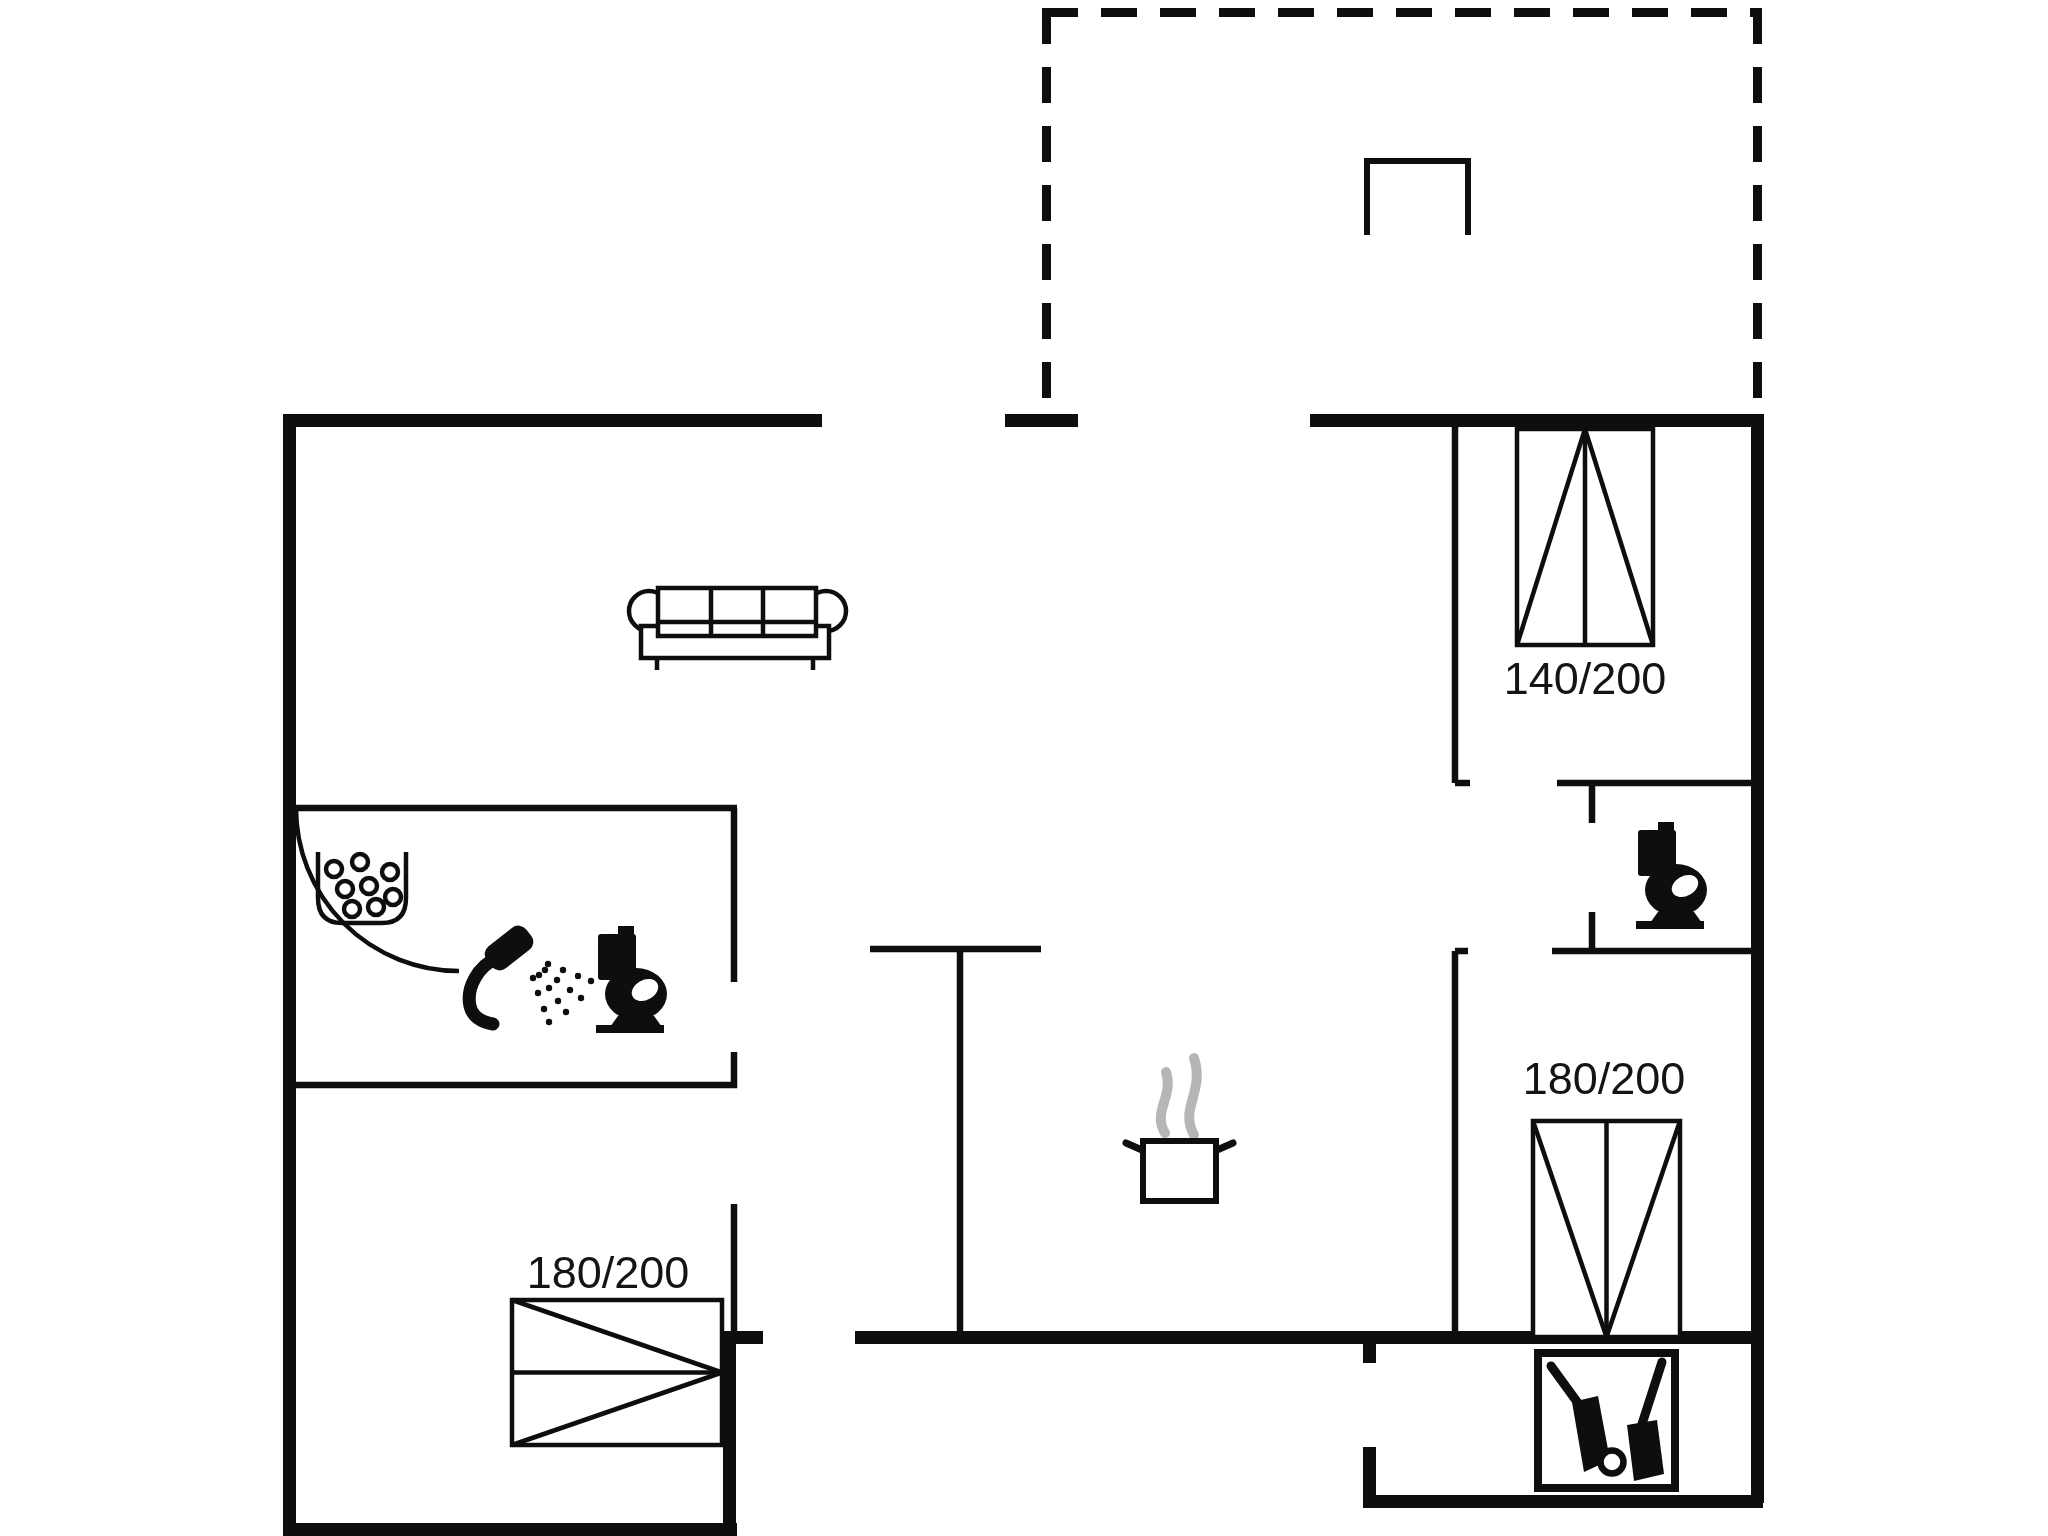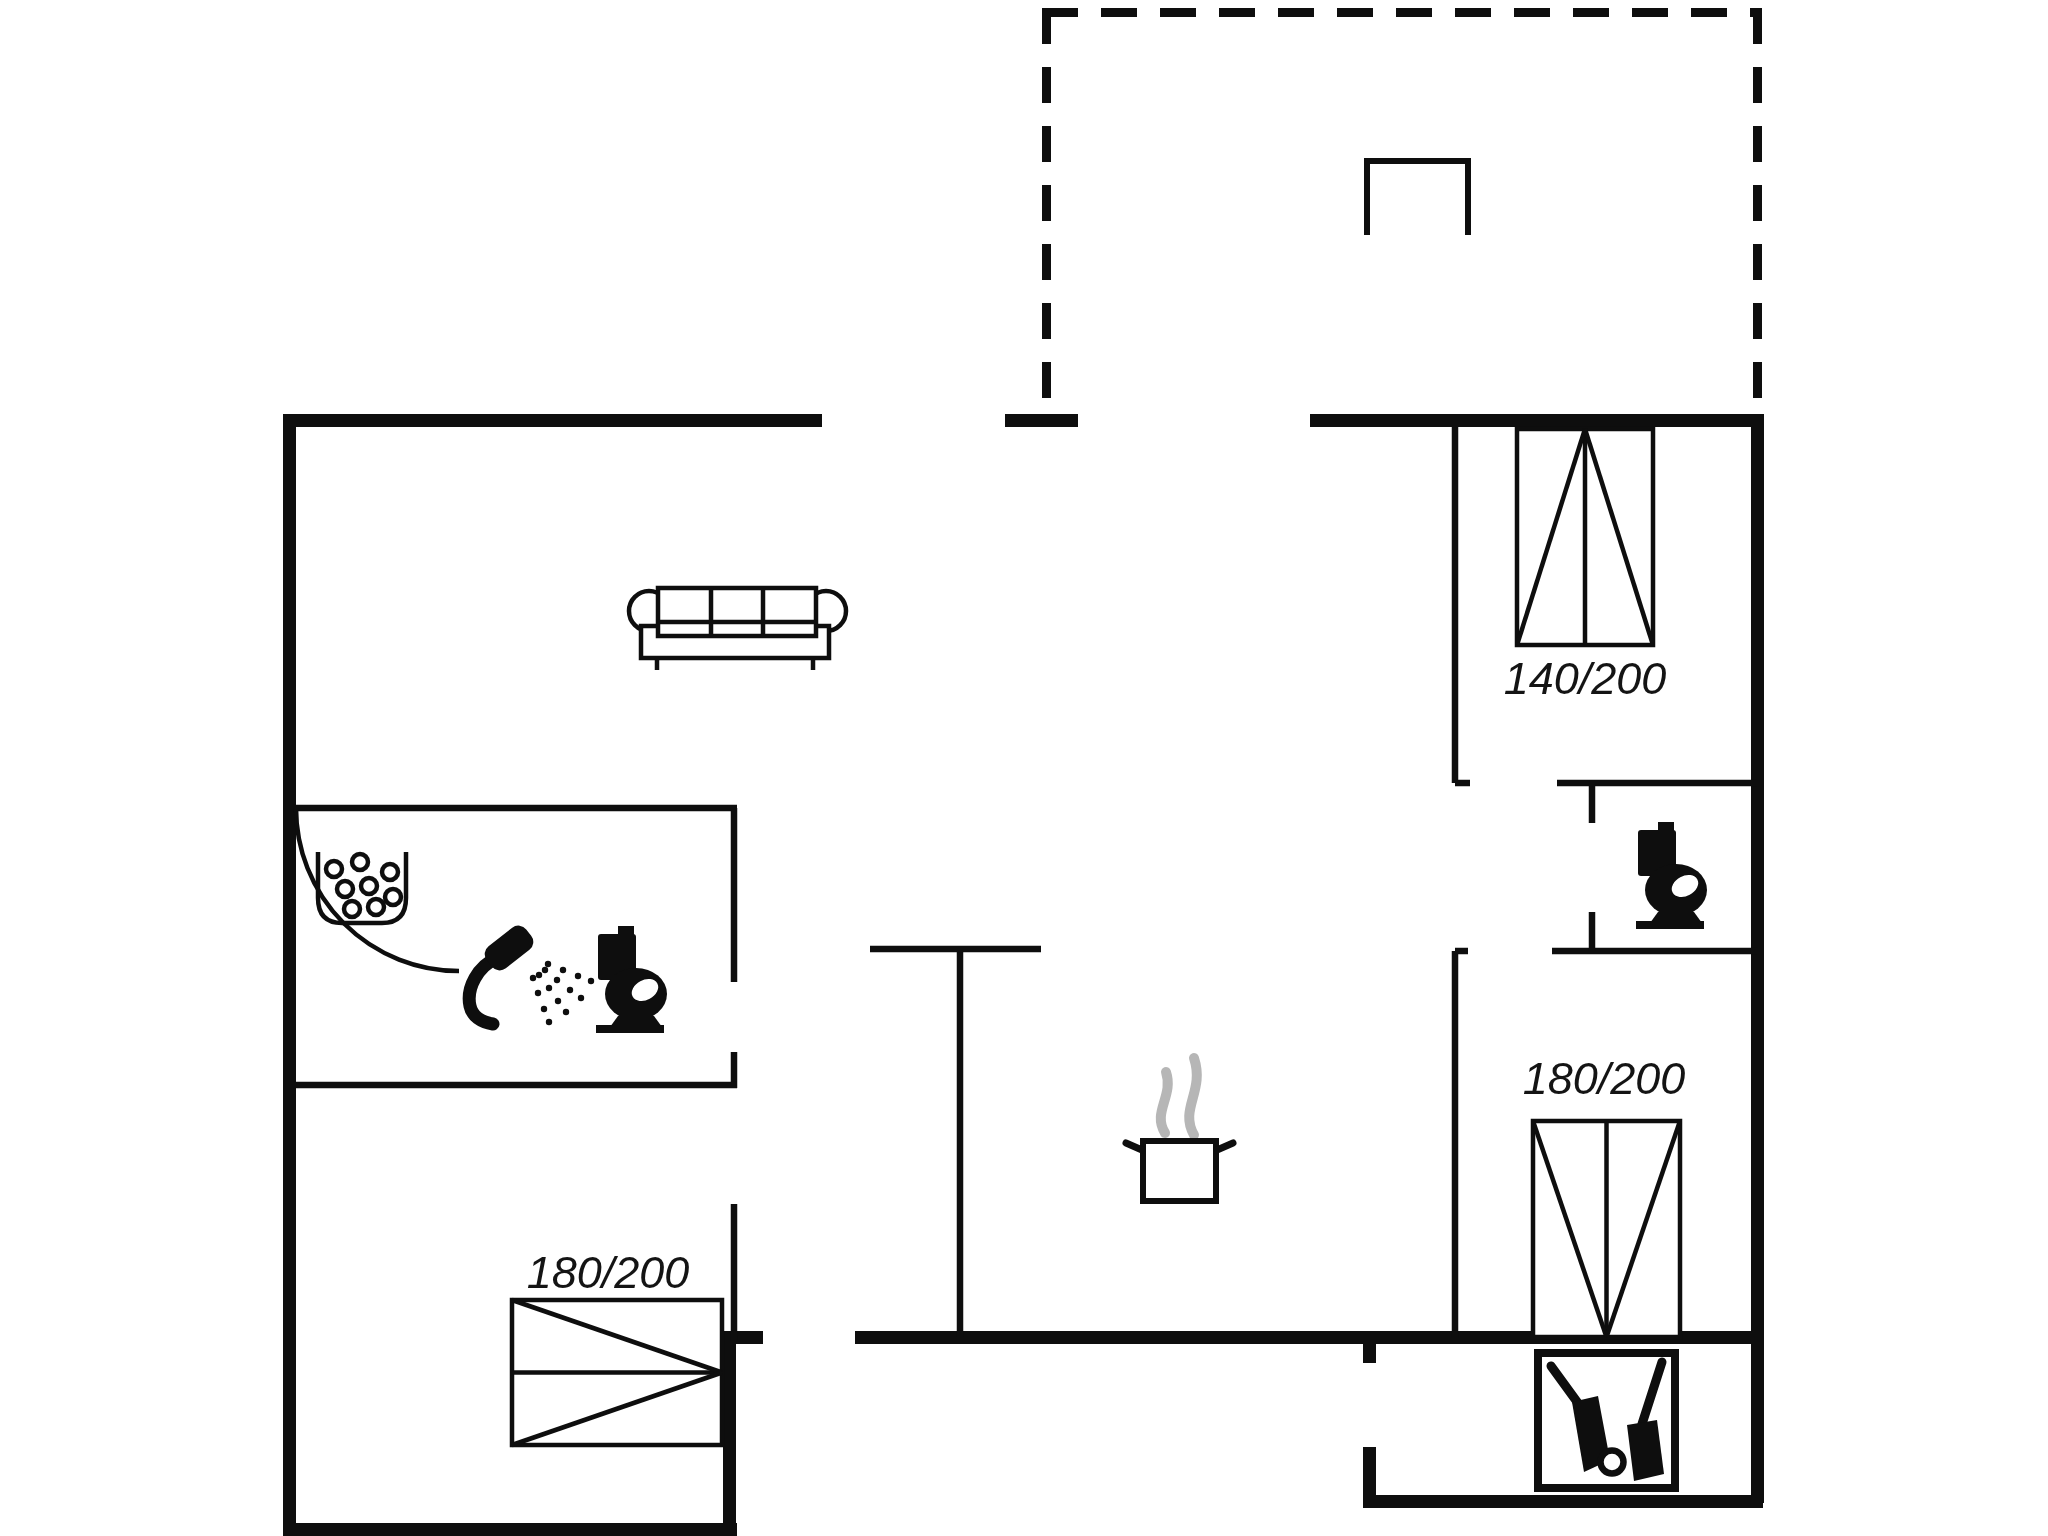--- a/index.html
+++ b/index.html
@@ -10,21 +10,20 @@
     background: #ffffff;
     overflow: hidden;
     font-family: "Liberation Sans", "DejaVu Sans", sans-serif;
   }
   .plan-wrap {
     position: absolute;
     left: 0;
     top: 0;
     width: 2048px;
     height: 1104px;
-    font-style: italic;
   }
   svg { display: block; }
   .wall-ext  { stroke: #0e0e0e; stroke-width: 13; fill: none; }
   .wall-int  { stroke: #0e0e0e; stroke-width: 6.5; fill: none; }
   .furn      { stroke: #0e0e0e; stroke-width: 4.5; fill: #ffffff; }
   .furnline  { stroke: #0e0e0e; stroke-width: 4.5; fill: none; }
   .dashline  { stroke: #0e0e0e; stroke-width: 9; fill: none; stroke-dasharray: 36 23; }
   .blackfill { fill: #0e0e0e; stroke: none; }
   .bedlabel  { font-size: 45px; fill: #141414; text-anchor: middle; letter-spacing: 0px; }
 </style>

